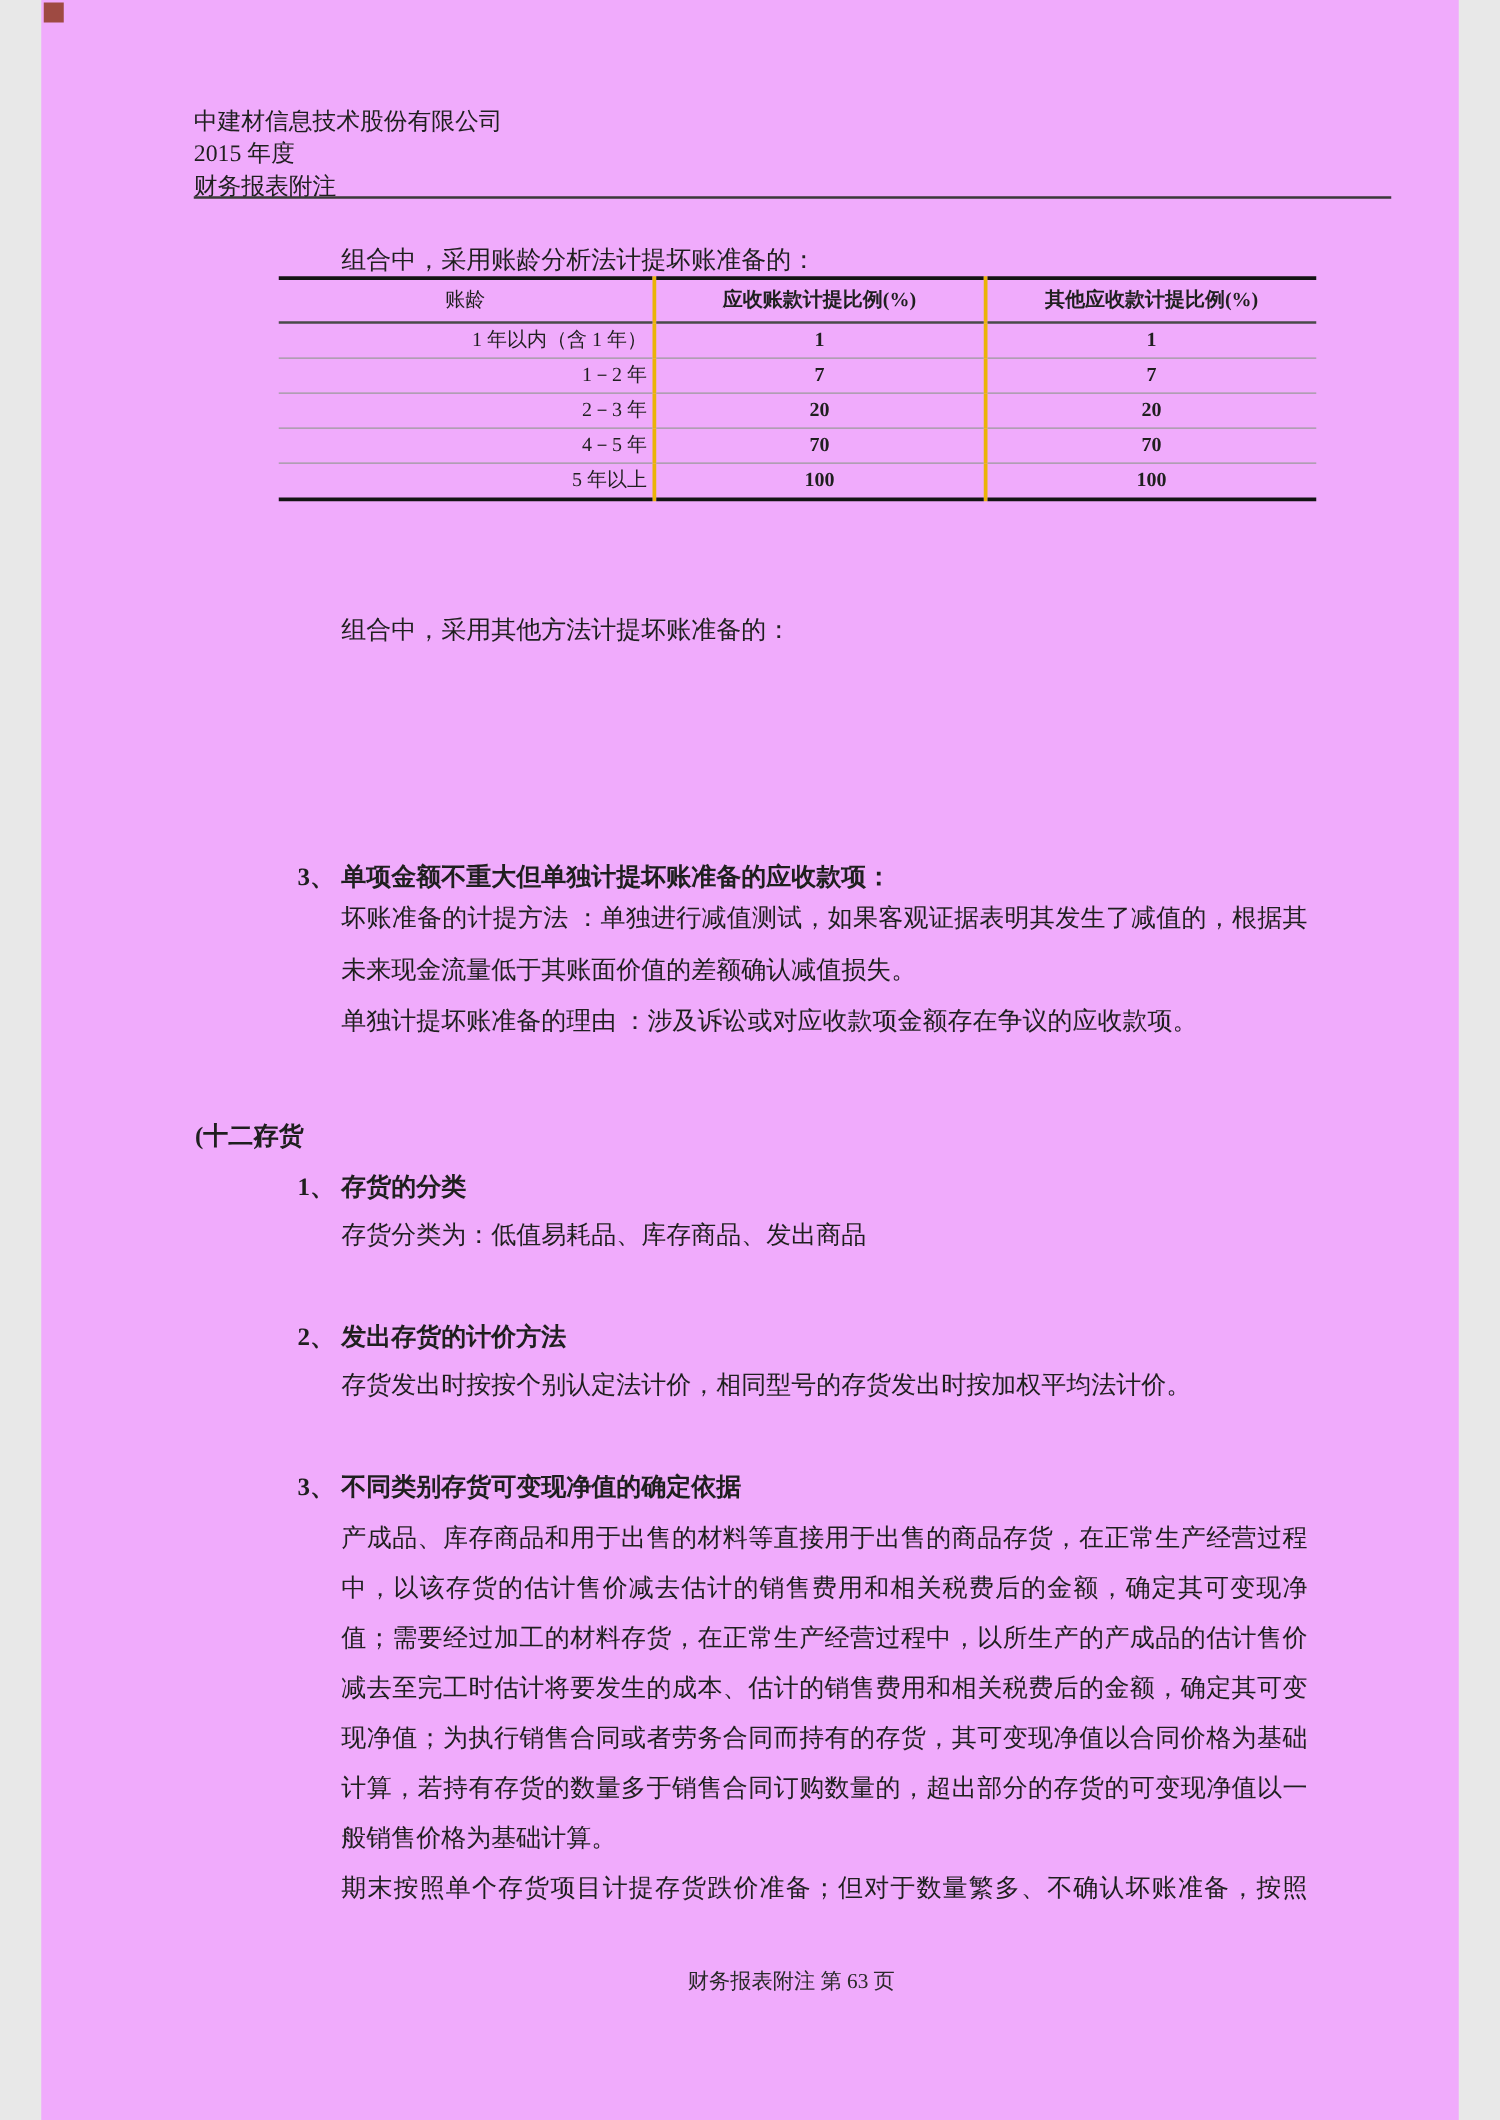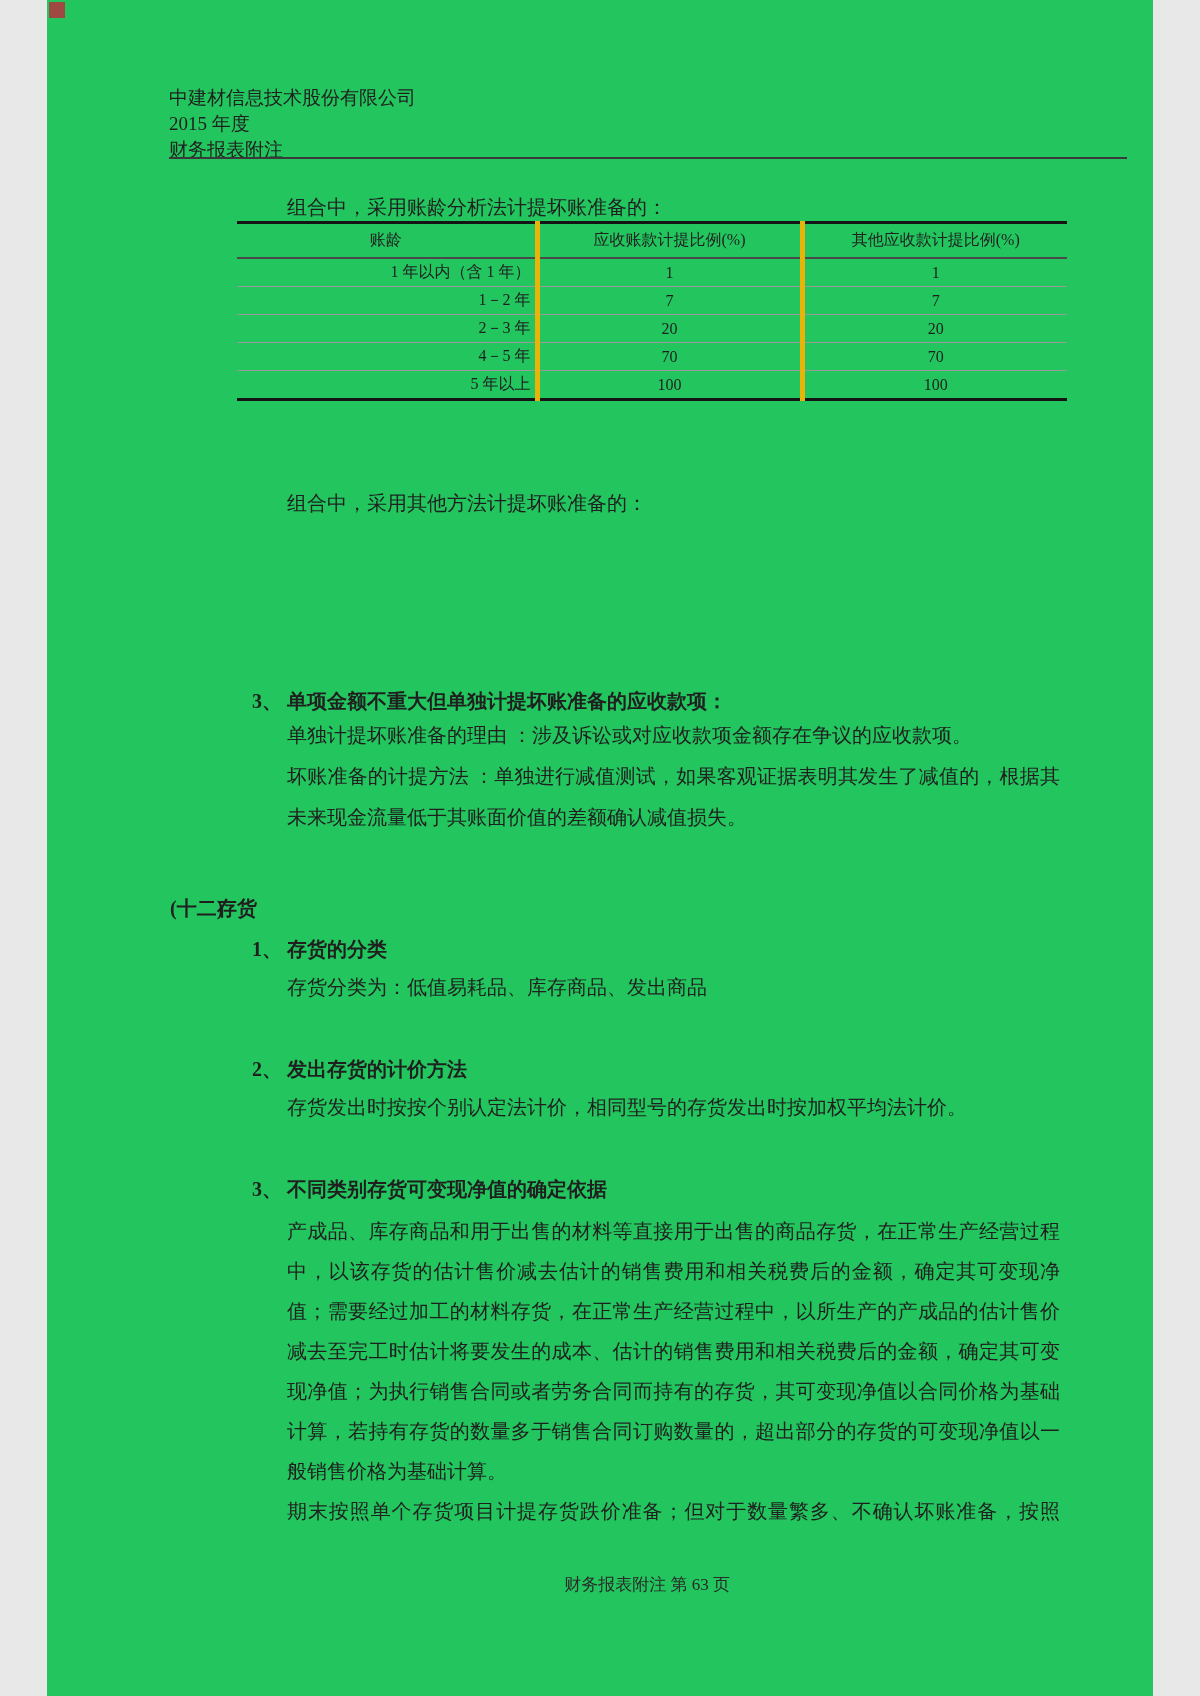--- a/index.html
+++ b/index.html
@@ -1,20 +1,21 @@
 <!DOCTYPE html>
 <html><head>
 <meta charset="utf-8">
 <style>
   html,body { margin:0; padding:0; background:#e8e8e8; }
   .page {
     position:relative; width:1106px; height:1696px; margin:0 auto;
-    background:#22c55e; overflow:hidden;
+    background:#f0abfc; overflow:hidden;
     font-family:"Liberation Serif","DejaVu Serif",serif;
     color:#1f1f1f;
+    padding-left:28px;
   }
   .abs { position:absolute; }
 
   
   .corner-mark { left:2px; top:2px; width:16px; height:16px; }
 
   
   .hdr-line { left:122px; font-size:19px; line-height:24px; white-space:nowrap; }
   .header-rule { left:122px; top:157px; width:958px; height:2px; background:#3a3a3a; }
 
@@ -26,21 +27,21 @@
   .tbl { position:absolute; left:190px; width:830px;
          border-top:3px solid #141414; border-bottom:3px solid #141414; }
   .tbl th { font-weight:normal; text-align:center; border-bottom:2px solid #4a4a4a; }
   .tbl th, .tbl td { overflow:hidden; }
 
   .tbl1 { top:221px; font-size:16px; }
   .tbl1 th { padding:6px 4px; height:20px; }
   .tbl1 td { padding:3px 4px; height:21px; text-align:center; }
   .tbl1 td.first { text-align:right; padding-left:10px; }
   .tbl1 tbody tr + tr td { border-top:1px solid #9a9a9a; }
-  .tbl1 th + th, .tbl1 td + td { border-left:5px solid #eab308; }
+  .tbl1 th + th, .tbl1 td + td { border-left:3px solid #eab308;font-weight:bold; }
 
   .tbl2 { top:516px; font-size:19px; }
   .tbl2 th { padding:14px 4px; height:24px; }
   .tbl2 td { padding:7px 12px; line-height:28px; vertical-align:top; }
   .tbl2 th + th, .tbl2 td + td { border-left:1px solid #8a8a8a; }
 
   
   .heading { left:0; right:0; font-size:20px; font-weight:700; white-space:nowrap; }
   .heading .num   { position:absolute; left:205px; }
   .heading .ttl   { position:absolute; left:240px; }
@@ -114,22 +115,22 @@
   </table>
 
   <div class="abs intro" style="top:490px">组合中，采用其他方法计提坏账准备的：</div>
 
 
   <div class="abs heading" style="top:688px">
     <span class="num">3、</span>
     <span class="ttl">单项金额不重大但单独计提坏账准备的应收款项：</span>
   </div>
   <div class="abs body-block" style="top:715px">
+    <p>坏账准备的计提方法 ：单独进行减值测试，如果客观证据表明其发生了减值的，根据其未来现金流量低于其账面价值的差额确认减值损失。</p>
     <p>单独计提坏账准备的理由 ：涉及诉讼或对应收款项金额存在争议的应收款项。</p>
-    <p>坏账准备的计提方法 ：单独进行减值测试，如果客观证据表明其发生了减值的，根据其未来现金流量低于其账面价值的差额确认减值损失。</p>
   </div>
 
   <div class="abs heading" style="top:895px">
     <span class="num12">(十二)</span>
     <span class="ttl12">存货</span>
   </div>
 
   <div class="abs heading" style="top:936px">
     <span class="num">1、</span>
     <span class="ttl">存货的分类</span>

